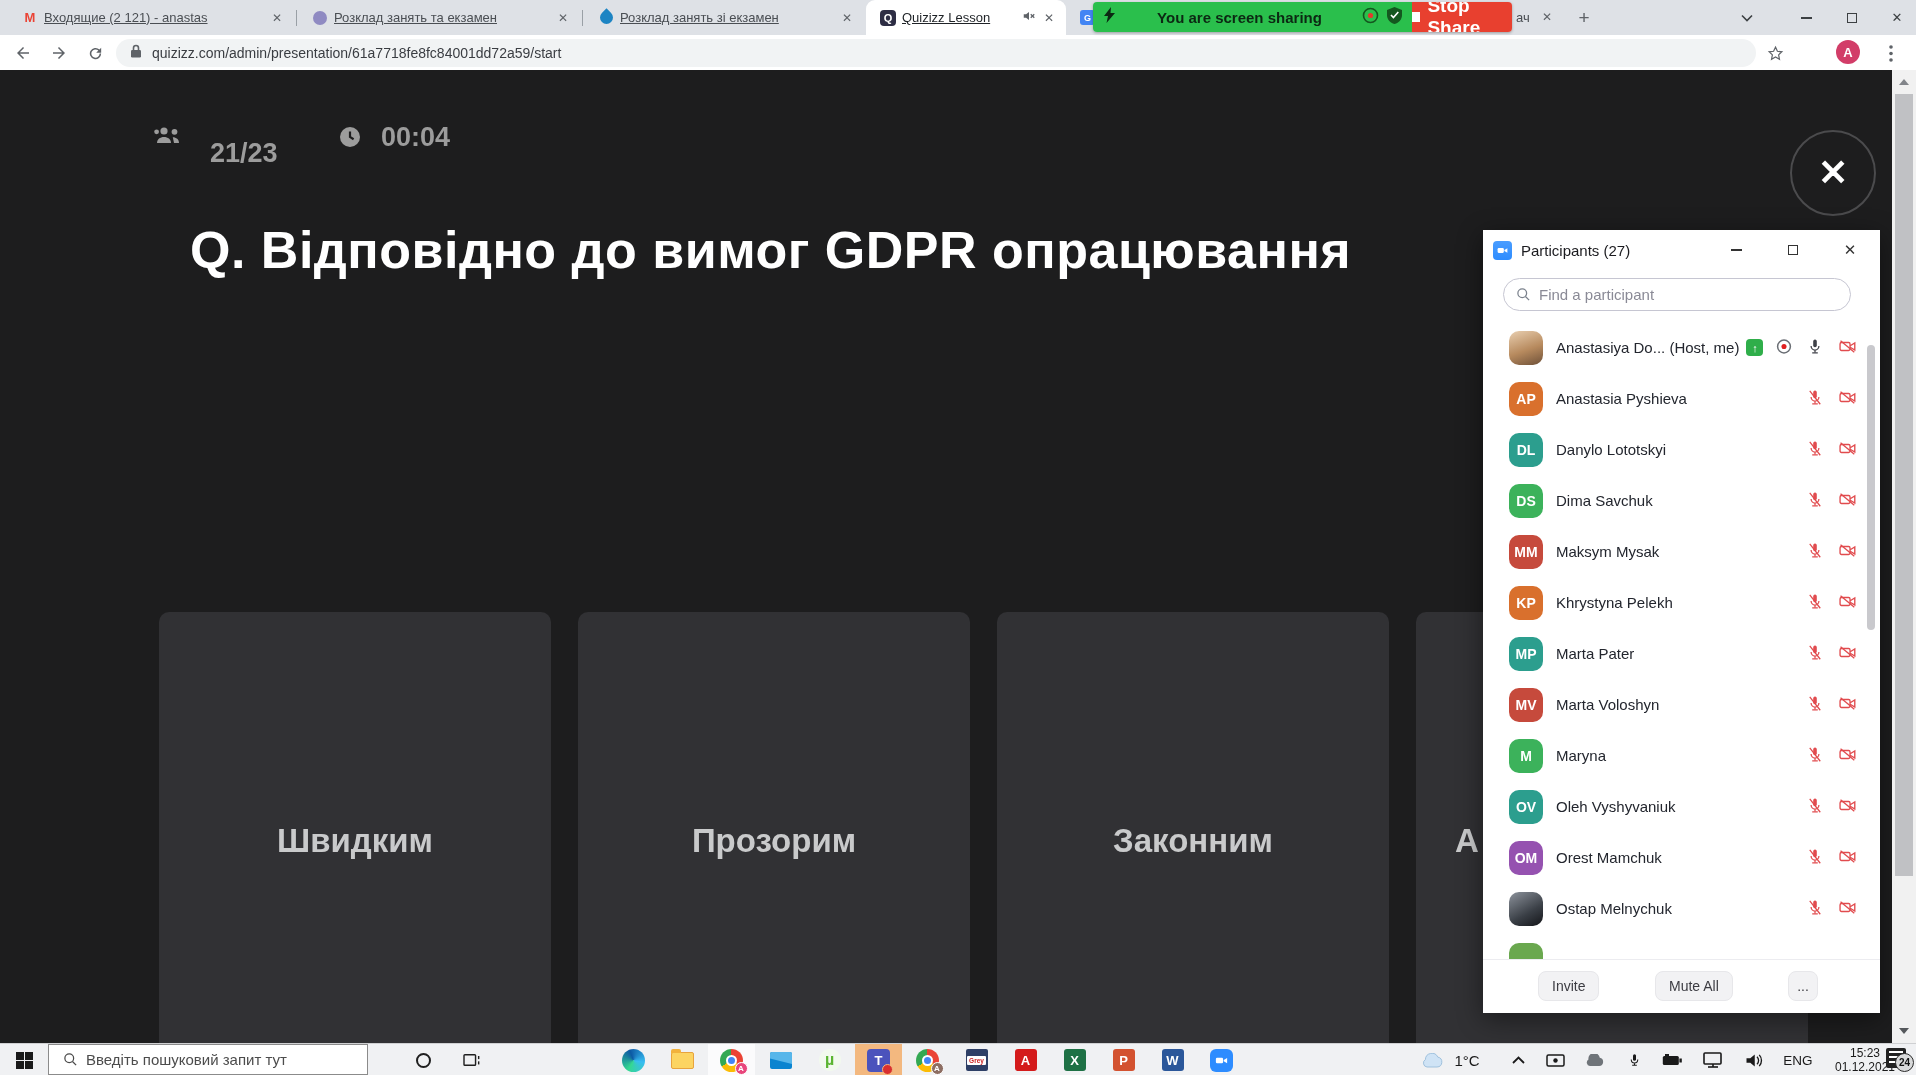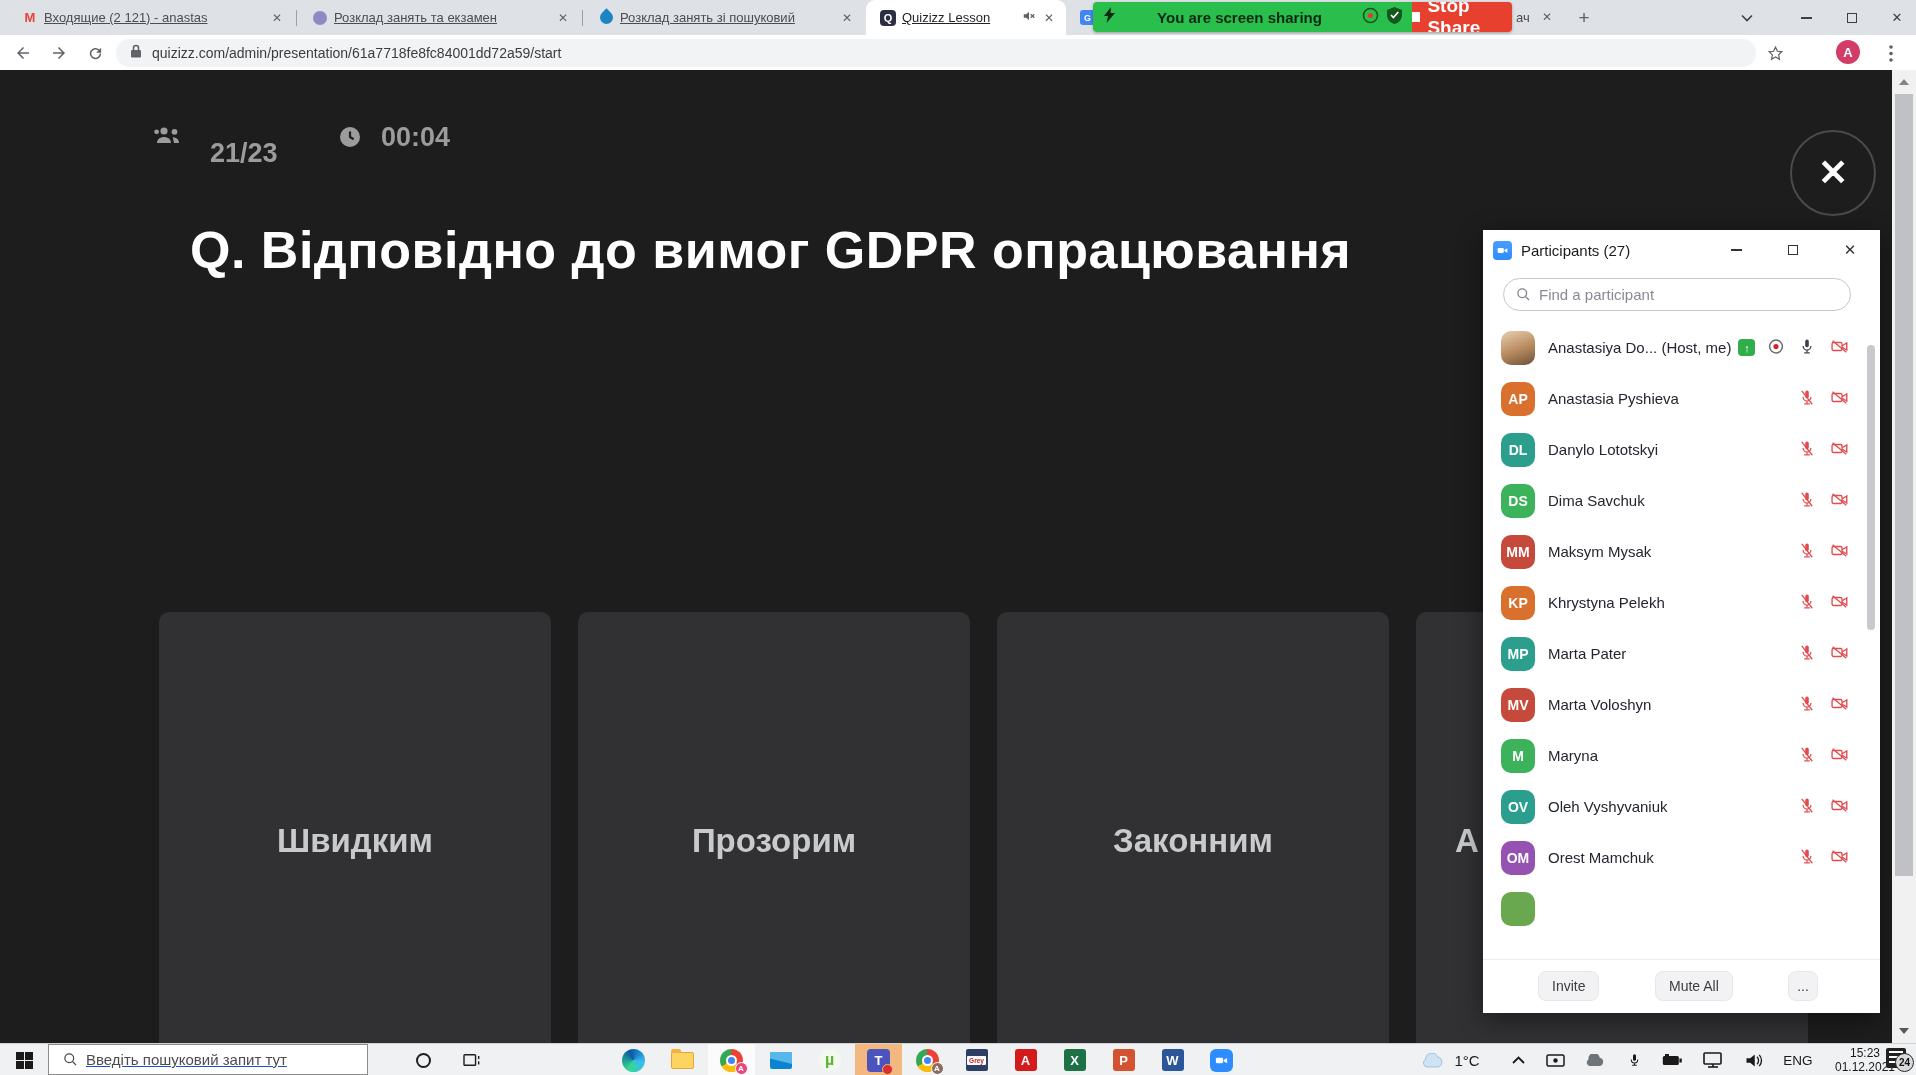--- a/index.html
+++ b/index.html
@@ -62,21 +62,21 @@
   .panel-appicon { margin-left:10px; width:19px; height:19px; border-radius:4px; background:linear-gradient(180deg,#4a9dff,#2d8cff); display:flex; align-items:center; justify-content:center; }
   .panel-title { margin-left:9px; color:#1b1b1f; font-size:15px; }
   .ptb-btn { position:absolute; top:11px; width:18px; height:18px; display:flex; align-items:center; justify-content:center; color:#333; }
   .ptb-min { left:244px; } .ptb-max { left:301px; } .ptb-close { left:358px; font-size:15px; }
   .ptb-min i { display:block; width:11px; height:1.5px; background:#333; }
   .ptb-max i { display:block; width:10px; height:10px; border:1.3px solid #333; }
   .panel-search { position:absolute; left:20px; top:48px; width:348px; height:33px; border:1px solid #c6c6d2; border-radius:17px; display:flex; align-items:center; background:#fff; }
   .panel-search input { border:0; outline:0; flex:1; margin-left:8px; font-size:15px; color:#333; font-family:"Liberation Sans",sans-serif; background:transparent; }
   .panel-search input::placeholder { color:#8a8a96; }
   .panel-search svg { margin-left:12px; }
-  .plist { position:absolute; left:0; top:92px; width:100%; height:637px; overflow:hidden; }
+  .plist { position:absolute; left:8px; top:92px; width:100%; height:637px; overflow:hidden; }
   .p-row { position:relative; height:51px; display:flex; align-items:center; padding-left:18px; }
   .p-avatar { width:34px; height:34px; border-radius:10px; display:flex; align-items:center; justify-content:center; color:#fff; font-size:14px; font-weight:bold; flex:0 0 auto; }
   .p-name { margin-left:13px; color:#23262e; white-space:nowrap; }
   .p-share { margin-left:7px; width:17px; height:17px; border-radius:4px; background:#2fae4a; display:flex; align-items:center; justify-content:center; color:#fff; font-size:11px; font-weight:bold; }
   .p-share::before { content:"↑"; }
   .p-rec { position:absolute; right:96px; top:50%; transform:translateY(-50%); }
   .p-mic { position:absolute; right:64px; top:50%; transform:translateY(-50%); }
   .p-cam { position:absolute; right:30px; top:50%; transform:translateY(-50%); }
   .icon-red { color:#e14b4e; }
   .icon-dark { color:#3f4148; }
@@ -90,21 +90,21 @@
   .pg-arrow { position:absolute; left:0; width:24px; height:20px; display:flex; align-items:center; justify-content:center; }
   .pg-arrow span { width:0; height:0; border-left:5px solid transparent; border-right:5px solid transparent; }
   .pg-up { top:2px; } .pg-up span { border-bottom:6px solid #82858a; }
   .pg-down { bottom:2px; } .pg-down span { border-top:6px solid #55585c; }
   .pg-thumb { position:absolute; left:3px; top:24px; width:18px; height:782px; background:#c0c1c4; }
 
   
   .taskbar { position:absolute; left:0; top:1043px; width:1916px; height:32px; background:#f0f1f3; border-top:1px solid #cfd0d2; z-index:100; }
   .tb-start { position:absolute; left:0; top:0; width:48px; height:32px; display:flex; align-items:center; justify-content:center; }
   .tb-search { position:absolute; left:48px; top:0; width:320px; height:31px; background:#fff; border:1px solid #8b8b8b; display:flex; align-items:center; }
-  .tb-search input { border:0; outline:0; flex:1; margin-left:8px; font-size:15px; color:#1d4ed8; font-family:"Liberation Sans",sans-serif;text-decoration:underline; }
+  .tb-search input { border:0; outline:0; flex:1; margin-left:8px; font-size:15px; color:#1d4ed8; font-family:"Liberation Sans",sans-serif; }
   .tb-search input::placeholder { color:#4c4c4c; }
   .tb-search svg { margin-left:14px; }
   .tb-slot { position:absolute; top:0; width:47px; height:32px; display:flex; align-items:center; justify-content:center; }
   .tb-slot.hl-light { background:#fbfbfc; }
   .tb-slot.hl-orange { background:#f3b87f; }
   .appic { position:relative; width:24px; height:24px; display:flex; align-items:center; justify-content:center; }
   .ic-edge { width:23px; height:23px; border-radius:50%; background:conic-gradient(from 210deg,#35d890,#0c59a4 130deg,#38bdf2 250deg,#35d890); }
   .ic-folder { position:relative; width:23px; height:17px; background:#fcd462; border-radius:2px; border:1px solid #e8a33d; }
   .ic-folder::before { content:""; position:absolute; left:-1px; top:-4px; width:10px; height:4px; background:#f2b23d; border-radius:2px 2px 0 0; }
   .ic-chrome { width:23px; height:23px; border-radius:50%; background:conic-gradient(#ea4335 0 120deg,#fbbc05 120deg 240deg,#34a853 240deg 360deg); position:relative; }
@@ -175,21 +175,21 @@
         </span>
       <span class="tab-title">Розклад занять та екзамен</span>
       <span class="tab-close"></span>
     </div>
     <div class="tab-sep" style="left:582px;"></div>
 
     <div class="tab" style="left:584px;width:280px;">
       <span class="favicon">
           <span class="fav-drop"></span>
         </span>
-      <span class="tab-title">Розклад занять зі пошуковий</span>
+      <span class="tab-title">Розклад занять зі екзамен</span>
       <span class="tab-close"></span>
     </div>
 
     <div class="tab active" style="left:866px;width:200px;">
       <span class="favicon fav-quizizz">Q</span>
       <span class="tab-title">Quizizz Lesson</span>
       <span style="margin-right:4px;">
         <svg width="14" height="14" viewBox="0 0 24 24">
             <path d="M3 9v6h4l5 4V5L7 9z" fill="#5f6368"></path>
             <line x1="15" y1="9" x2="21" y2="15" stroke="#5f6368" stroke-width="2"></line>
@@ -543,20 +543,37 @@
             <svg width="18" height="18" viewBox="0 0 24 24">
               <use href="#sym-mic-off"></use>
             </svg>
           </span>
           <span class="p-cam icon-red">
             <svg width="21" height="19" viewBox="0 0 24 24">
               <use href="#sym-cam-off"></use>
             </svg>
           </span>
         </div>
+        <div class="p-row">
+          <div class="p-avatar" style="background: linear-gradient(150deg, rgb(141, 147, 156), rgb(58, 63, 70) 60%, rgb(20, 21, 25));">
+            <span></span>
+          </div>
+          <div class="p-name">Ostap Melnychuk</div>
+
+          <span class="p-mic icon-red">
+            <svg width="18" height="18" viewBox="0 0 24 24">
+              <use href="#sym-mic-off"></use>
+            </svg>
+          </span>
+          <span class="p-cam icon-red">
+            <svg width="21" height="19" viewBox="0 0 24 24">
+              <use href="#sym-cam-off"></use>
+            </svg>
+          </span>
+        </div>
         <div class="p-row partial">
           <div class="p-avatar" style="background: rgb(106, 168, 79);">
             <span></span>
           </div>
           <div class="p-name"></div>
 
         </div>
       </div>
     <div class="plist-scroll"></div>
 

